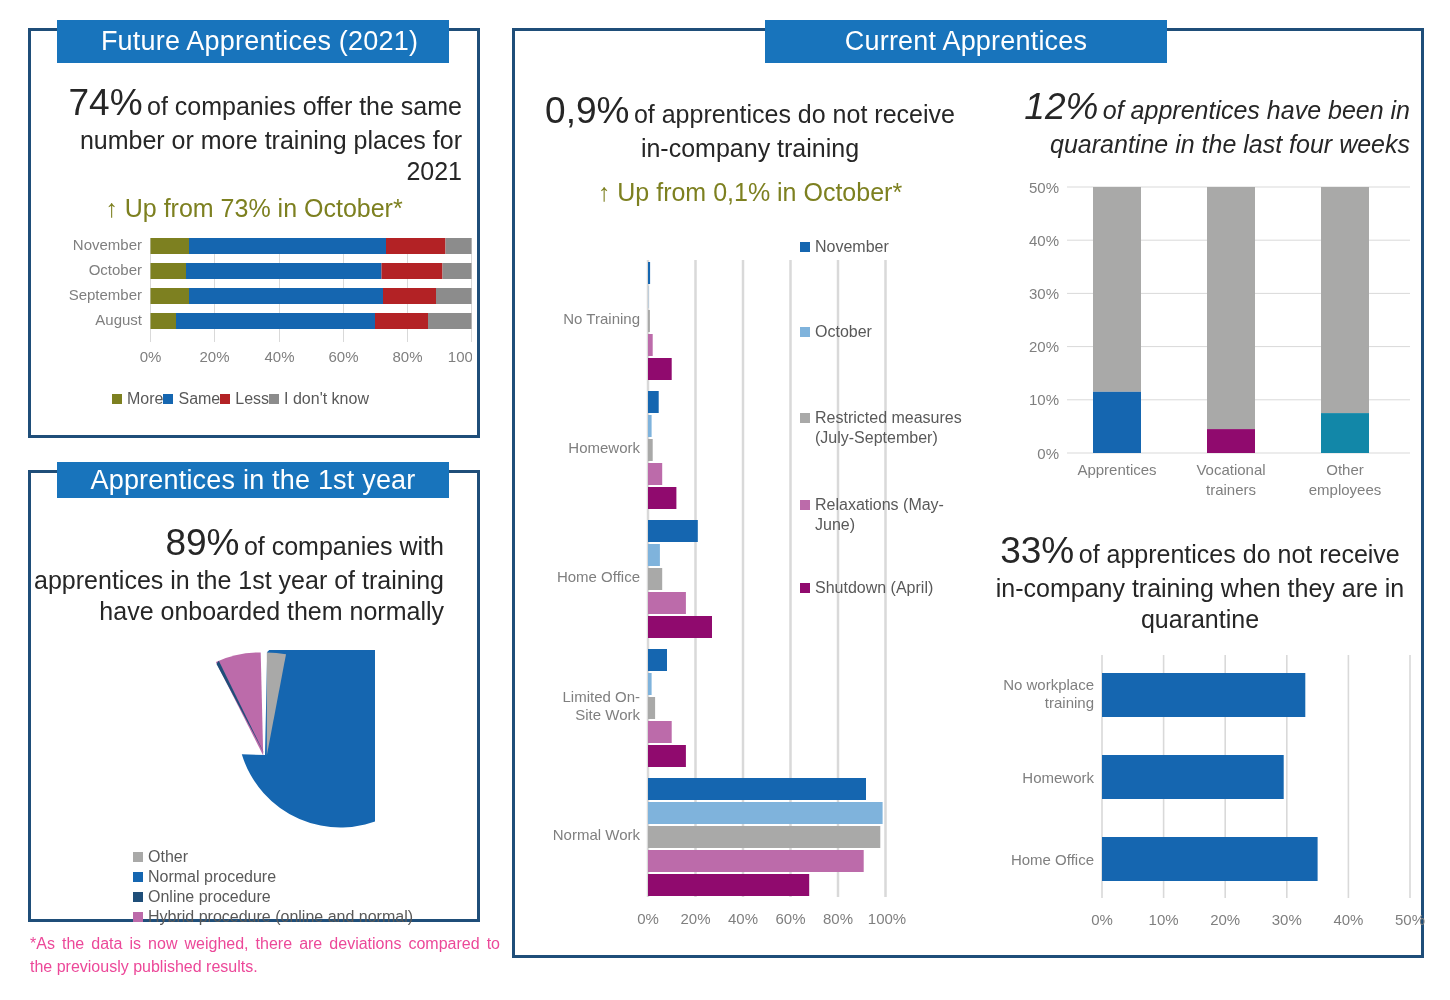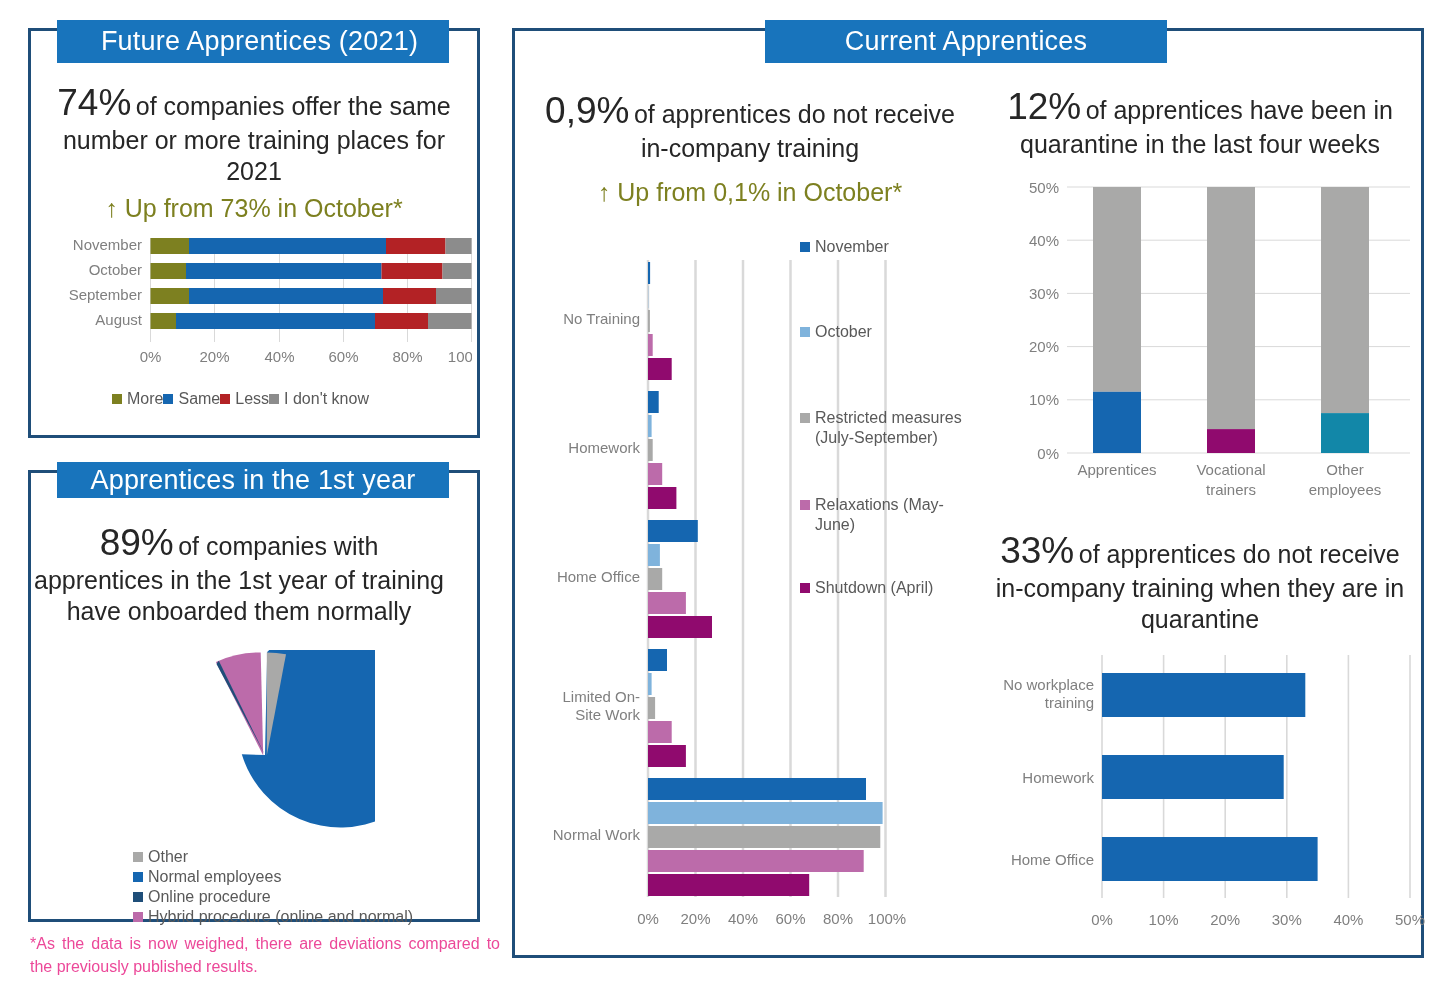--- a/index.html
+++ b/index.html
@@ -21,21 +21,21 @@
     position:absolute;
     background:#1874BC;
     color:#ffffff;
     display:flex;
     align-items:center;
     justify-content:center;
     font-size:27px;
     letter-spacing:.2px;
     z-index:5;
   }
-  .headline { text-align:center; line-height:1.22; }
+  .headline { text-align:right; line-height:1.22; }
   .headline .big { font-size:37px; }
   .headline .rest { font-size:25px; }
   .subline { text-align:center; color:#7D8020; font-size:25px; margin-top:6px; }
   .axis-lbl { fill:#7f7f7f; font-size:15px; font-family:"Liberation Sans", sans-serif; }
   .legend-row { display:flex; align-items:center; gap:5px; }
   .lsw { width:10px; height:10px; flex:0 0 auto; }
   .lstxt { font-size:16px; color:#595959; }
   .footnote {
     position:absolute;
     font-size:16px; color:#ec4899; line-height:1.45;
@@ -153,21 +153,21 @@
 </svg>
 </div>
 
 <div style="position:absolute; left:133px; top:848px; display:flex; flex-direction:column; gap:2px;">
   <div class="legend-row">
     <span class="lsw" style="background:#A9A9A8"></span>
     <span class="lstxt">Other</span>
   </div>
   <div class="legend-row">
     <span class="lsw" style="background:#1566B0"></span>
-    <span class="lstxt">Normal employees</span>
+    <span class="lstxt">Normal procedure</span>
   </div>
   <div class="legend-row">
     <span class="lsw" style="background:#1F4E79"></span>
     <span class="lstxt">Online procedure</span>
   </div>
   <div class="legend-row">
     <span class="lsw" style="background:#BC6BAA"></span>
     <span class="lstxt">Hybrid procedure (online and normal)</span>
   </div>
 </div>
@@ -268,21 +268,21 @@
   <div class="legend-row" style="position:absolute; top:257px; left:0; align-items:flex-start;">
     <span class="lsw" style="background:#BC6BAA; margin-top:5px;"></span>
     <span class="lstxt" style="line-height:1.22;">Relaxations (May-June)</span>
   </div>
   <div class="legend-row" style="position:absolute; top:341px; left:0;">
     <span class="lsw" style="background:#900A6E"></span>
     <span class="lstxt">Shutdown (April)</span>
   </div>
 </div>
 
-<div class="headline" style="position:absolute; left:990px; top:84px; width:420px; text-align:center;">
+<div class="headline" style="position:absolute; left:990px; top:84px; width:420px; font-style:italic;">
   <span class="big">12%</span>
   <span class="rest">of apprentices have been in quarantine in the last four weeks</span>
 </div>
 
 <div style="position:absolute; left:985px; top:175px; width:430px; height:330px;">
 <svg width="430" height="330" viewBox="0 0 430 330">
 
   <g stroke="#d9d9d9" stroke-width="1">
     <line x1="82" y1="12" x2="425" y2="12"></line>
     <line x1="82" y1="65.2" x2="425" y2="65.2"></line>

